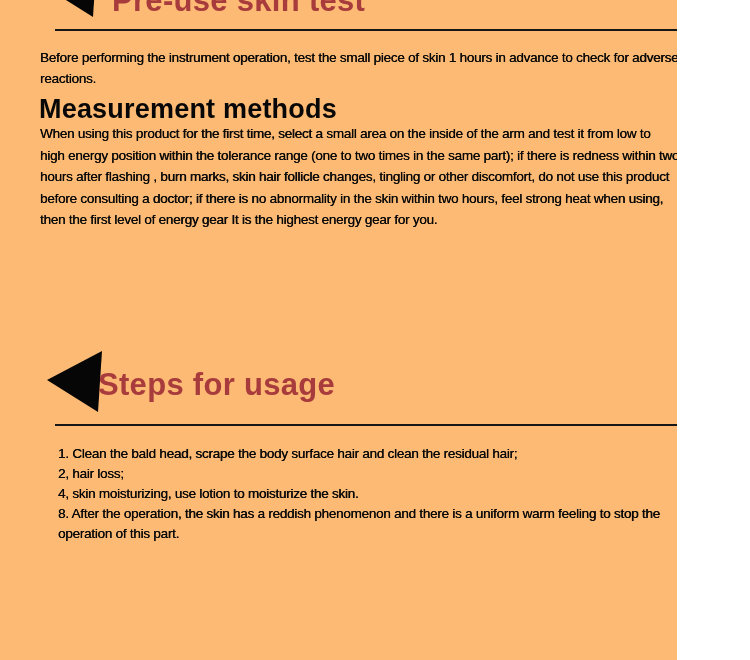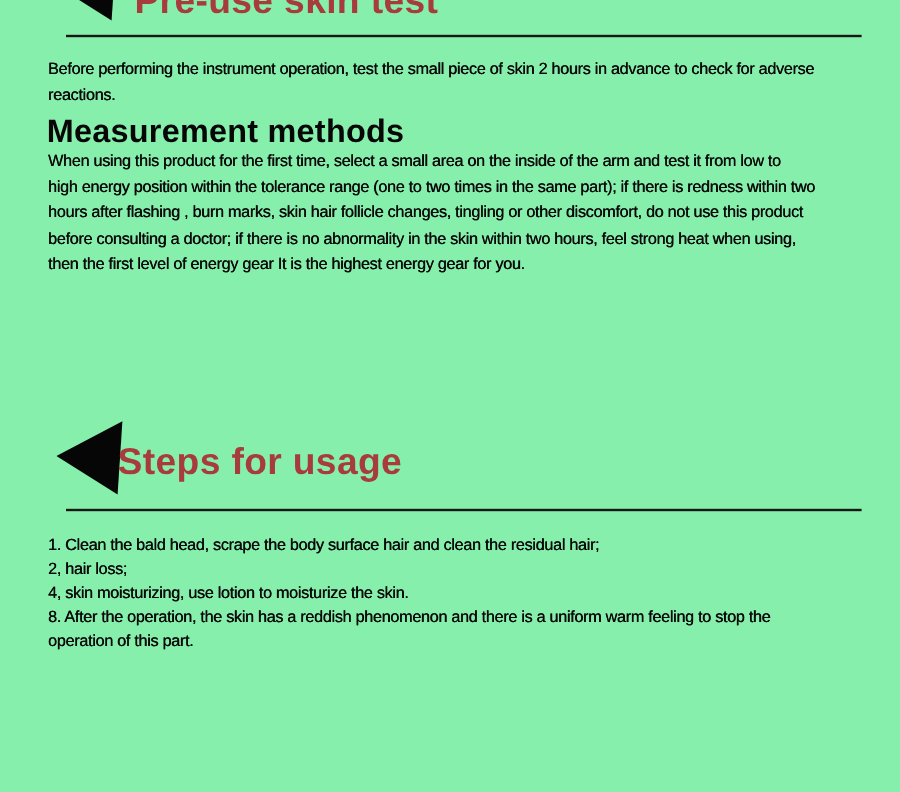--- a/index.html
+++ b/index.html
@@ -1,20 +1,20 @@
 <!DOCTYPE html>
 <html><head>
 <meta charset="utf-8">
 <style>
   html, body { margin: 0; padding: 0; background: #ffffff; }
   .sheet {
     position: relative;
-    width: 750px;
+    width: 677px;
     height: 660px;
-    background: #86efac;
+    background: #fdba74;
     overflow: hidden;
     font-family: "Liberation Sans", sans-serif;
     color: #0a0a0a;
   }
   .abs { position: absolute; }
 
   
   .big-title {
     font-size: 31px;
     font-weight: bold;
@@ -41,38 +41,38 @@
 
   .body-text {
     font-size: 13.5px;
     letter-spacing: -0.25px;
     color: #0a0a0a;
     white-space: pre;
     text-shadow: 0.3px 0 0 currentColor;
   }
   .intro     { line-height: 21px; }
   .methods   { line-height: 21.5px; }
-  .step-line { line-height: 20px; }
+  .step-line { line-height: 20px; margin-left: 18px; }
 </style>
 </head>
 <body>
 
 <div class="sheet">
 
   <div class="abs" style="left:42px; top:-45px; width:56px; height:63px;">
     <svg class="tri-icon" width="56" height="63" viewBox="0 0 56 63">
       <polygon points="55,1 0,30 51,62" fill="#060606"></polygon>
     </svg>
   </div>
 
   <div class="abs big-title" style="left:112px; top:-17px;">Pre-use skin test</div>
 
   <div class="abs rule" style="left:55px; top:29px; width:663px;"></div>
 
-  <div class="abs body-text intro" style="left:40px; top:47px; width:706px;">Before performing the instrument operation, test the small piece of skin 2 hours in advance to check for adverse
+  <div class="abs body-text intro" style="left:40px; top:47px; width:706px;">Before performing the instrument operation, test the small piece of skin 1 hours in advance to check for adverse
 reactions.</div>
 
   <div class="abs sub-heading" style="left:39px; top:96px;">Measurement methods</div>
 
   <div class="abs body-text methods" style="left:40px; top:123px; width:710px;">When using this product for the first time, select a small area on the inside of the arm and test it from low to
 high energy position within the tolerance range (one to two times in the same part); if there is redness within two
 hours after flashing , burn marks, skin hair follicle changes, tingling or other discomfort, do not use this product
 before consulting a doctor; if there is no abnormality in the skin within two hours, feel strong heat when using,
 then the first level of energy gear It is the highest energy gear for you.</div>
 

